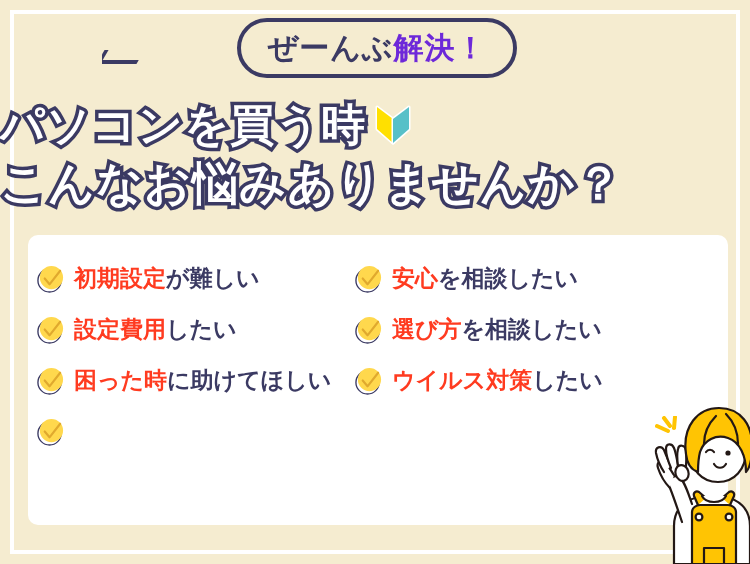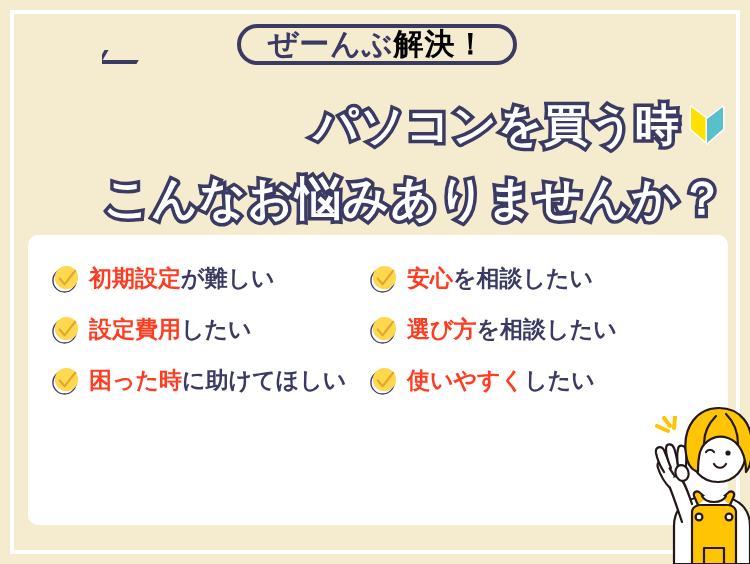--- a/index.html
+++ b/index.html
@@ -29,44 +29,44 @@
     right: 10px;
     bottom: 10px;
     border: 4px solid #ffffff;
     pointer-events: none;
   }
 
   
   #bubble-wrap {
     position: absolute;
     left: 237px;
-    top: 24px;
+    top: 18px;
     width: 280px;
-    height: 41px;
+    height: 60px;
   }
   #bubble {
     position: absolute;
     inset: 0;
     border: 4px solid #3b3a63;
     border-radius: 30px;
     background: #f5ecd0;
   }
   #bubble-text {
     position: absolute;
     inset: 0;
     display: flex;
     align-items: center;
     justify-content: center;
     font-size: 30px;
     font-weight: bold;
     letter-spacing: 1px;
     white-space: nowrap;
   }
   #bubble-text .navy { color: #3b3a63; }
-  #bubble-text .red  { color: #000000; }
+  #bubble-text .red  { color: #6d28d9; }
 
   
   #bubble-tail {
     position: absolute;
     left: 102px;
     top: 50px;
     width: 60px;
     height: 34px;
     overflow: hidden;
   }
@@ -81,36 +81,36 @@
     border-bottom: 4px solid #3b3a63;
     transform: skewX(-30deg);
   }
 
   
   #headline {
     position: absolute;
     left: 0;
     top: 98px;
     width: 726px;
-    text-align: right;
+    text-align: left;
   }
   .head-line {
     position: relative;
     display: block;
     font-size: 46px;
     font-weight: bold;
     line-height: 54px;
     color: #ffffff;
     letter-spacing: 1px;
     white-space: nowrap;
     -webkit-text-stroke: 7px #3b3a63;
     paint-order: stroke fill;
   }
   #head-line-1 { font-size: 44px; }
-  #head-line-2 { font-size: 46px; margin-top: 19px; }
+  #head-line-2 { font-size: 46px; margin-top: 4px; }
 
   
   #wakaba-icon {
     display: inline-block;
     vertical-align: -6px;
     width: 38px;
     height: 44px;
     margin-left: 8px;
   }
 
@@ -132,21 +132,21 @@
     display: grid;
     grid-template-columns: 318px 382px;
     grid-auto-rows: 51px;
     align-items: center;
   }
 
   .list-item {
     display: flex;
     align-items: center;
     gap: 9px;
-    padding-left: 23px;
+    padding-left: 8px;
     white-space: nowrap;
   }
 
   .check-icon {
     flex: 0 0 auto;
     width: 29px;
     height: 29px;
   }
 
   .item-text {
@@ -264,21 +264,30 @@
       </div>
 
       <div class="list-item">
         <span class="check-icon">
           <svg viewBox="0 0 30 30" width="29" height="29">
               <circle cx="14" cy="17" r="12" fill="none" stroke="#3b3a63" stroke-width="1.4"></circle>
               <circle cx="16" cy="14" r="12" fill="#ffd84d"></circle>
               <path d="M9 15 L14 21 L25 7" fill="none" stroke="#e0a92e" stroke-width="2.2" stroke-linecap="round" stroke-linejoin="round"></path>
             </svg>
         </span>
-        <span class="item-text"><span class="hl">使いやすく</span><span class="base">したい</span></span>
+        <span class="item-text"><span class="hl">ウイルス対策</span><span class="base">したい</span></span>
+      </div>
+      <div class="list-item">
+        <span class="check-icon">
+          <svg viewBox="0 0 30 30" width="29" height="29">
+              <circle cx="14" cy="17" r="12" fill="none" stroke="#3b3a63" stroke-width="1.4"></circle>
+              <circle cx="16" cy="14" r="12" fill="#ffd84d"></circle>
+              <path d="M9 15 L14 21 L25 7" fill="none" stroke="#e0a92e" stroke-width="2.2" stroke-linecap="round" stroke-linejoin="round"></path>
+            </svg>
+        </span>
       </div>
 
     </div>
   </div>
 
   <div id="sparkle">
     <svg viewBox="0 0 40 34" width="40" height="34" aria-hidden="true">
       <path d="M2 10 L13 15" stroke="#ffc403" stroke-width="4" stroke-linecap="round"></path>
       <path d="M9 2 L15 10" stroke="#ffc403" stroke-width="4" stroke-linecap="round"></path>
       <path d="M20 1 L19 12" stroke="#ffc403" stroke-width="4" stroke-linecap="round"></path>

